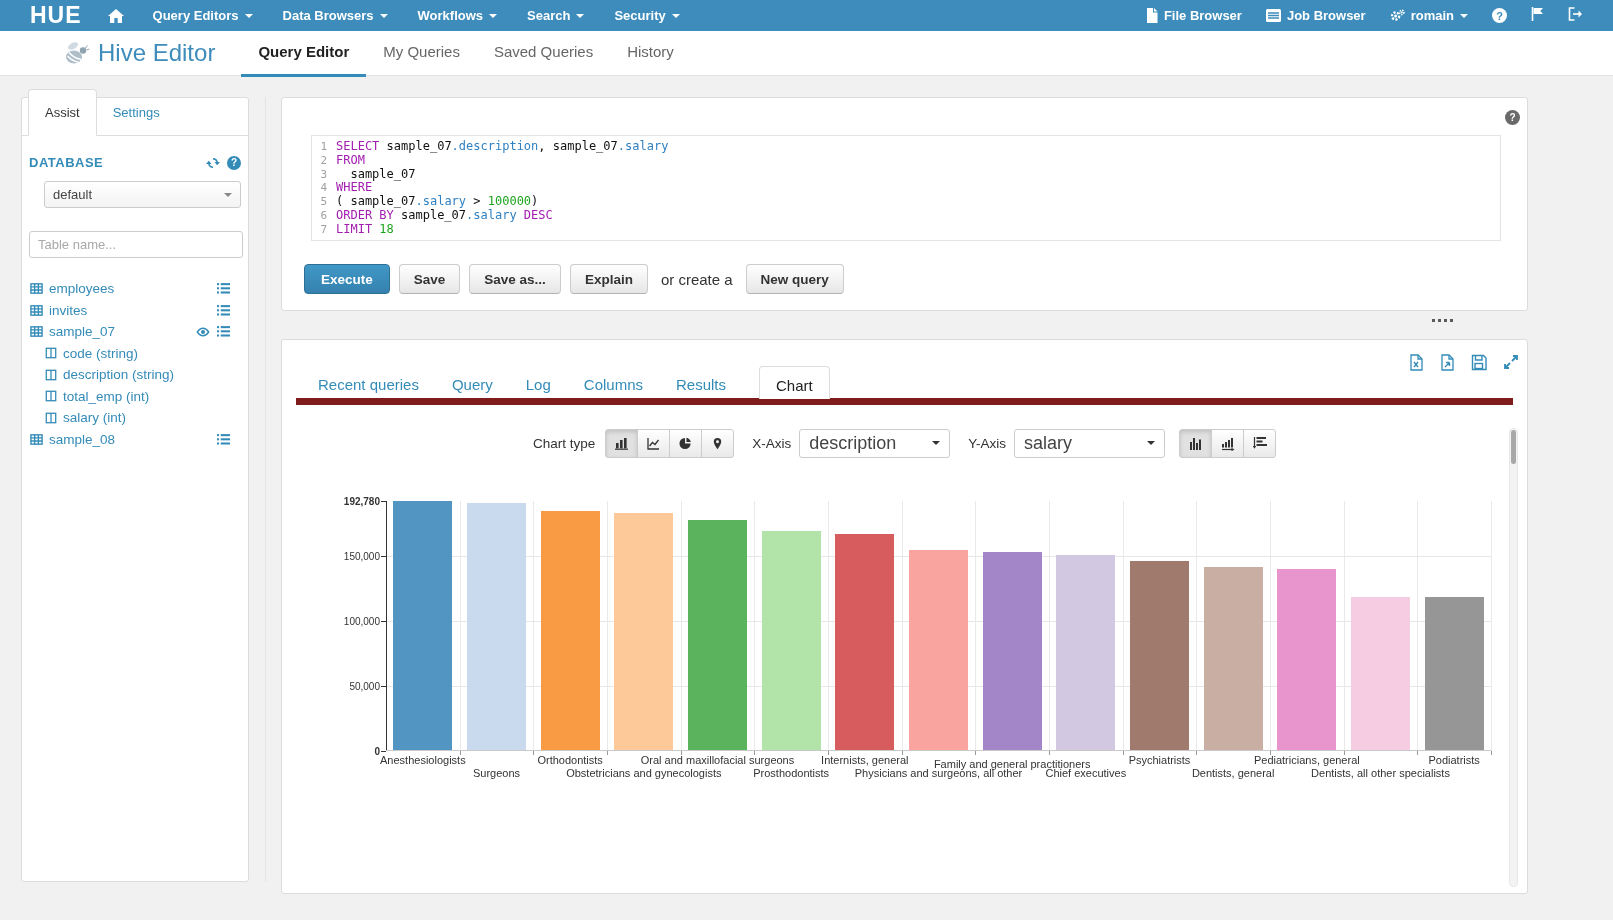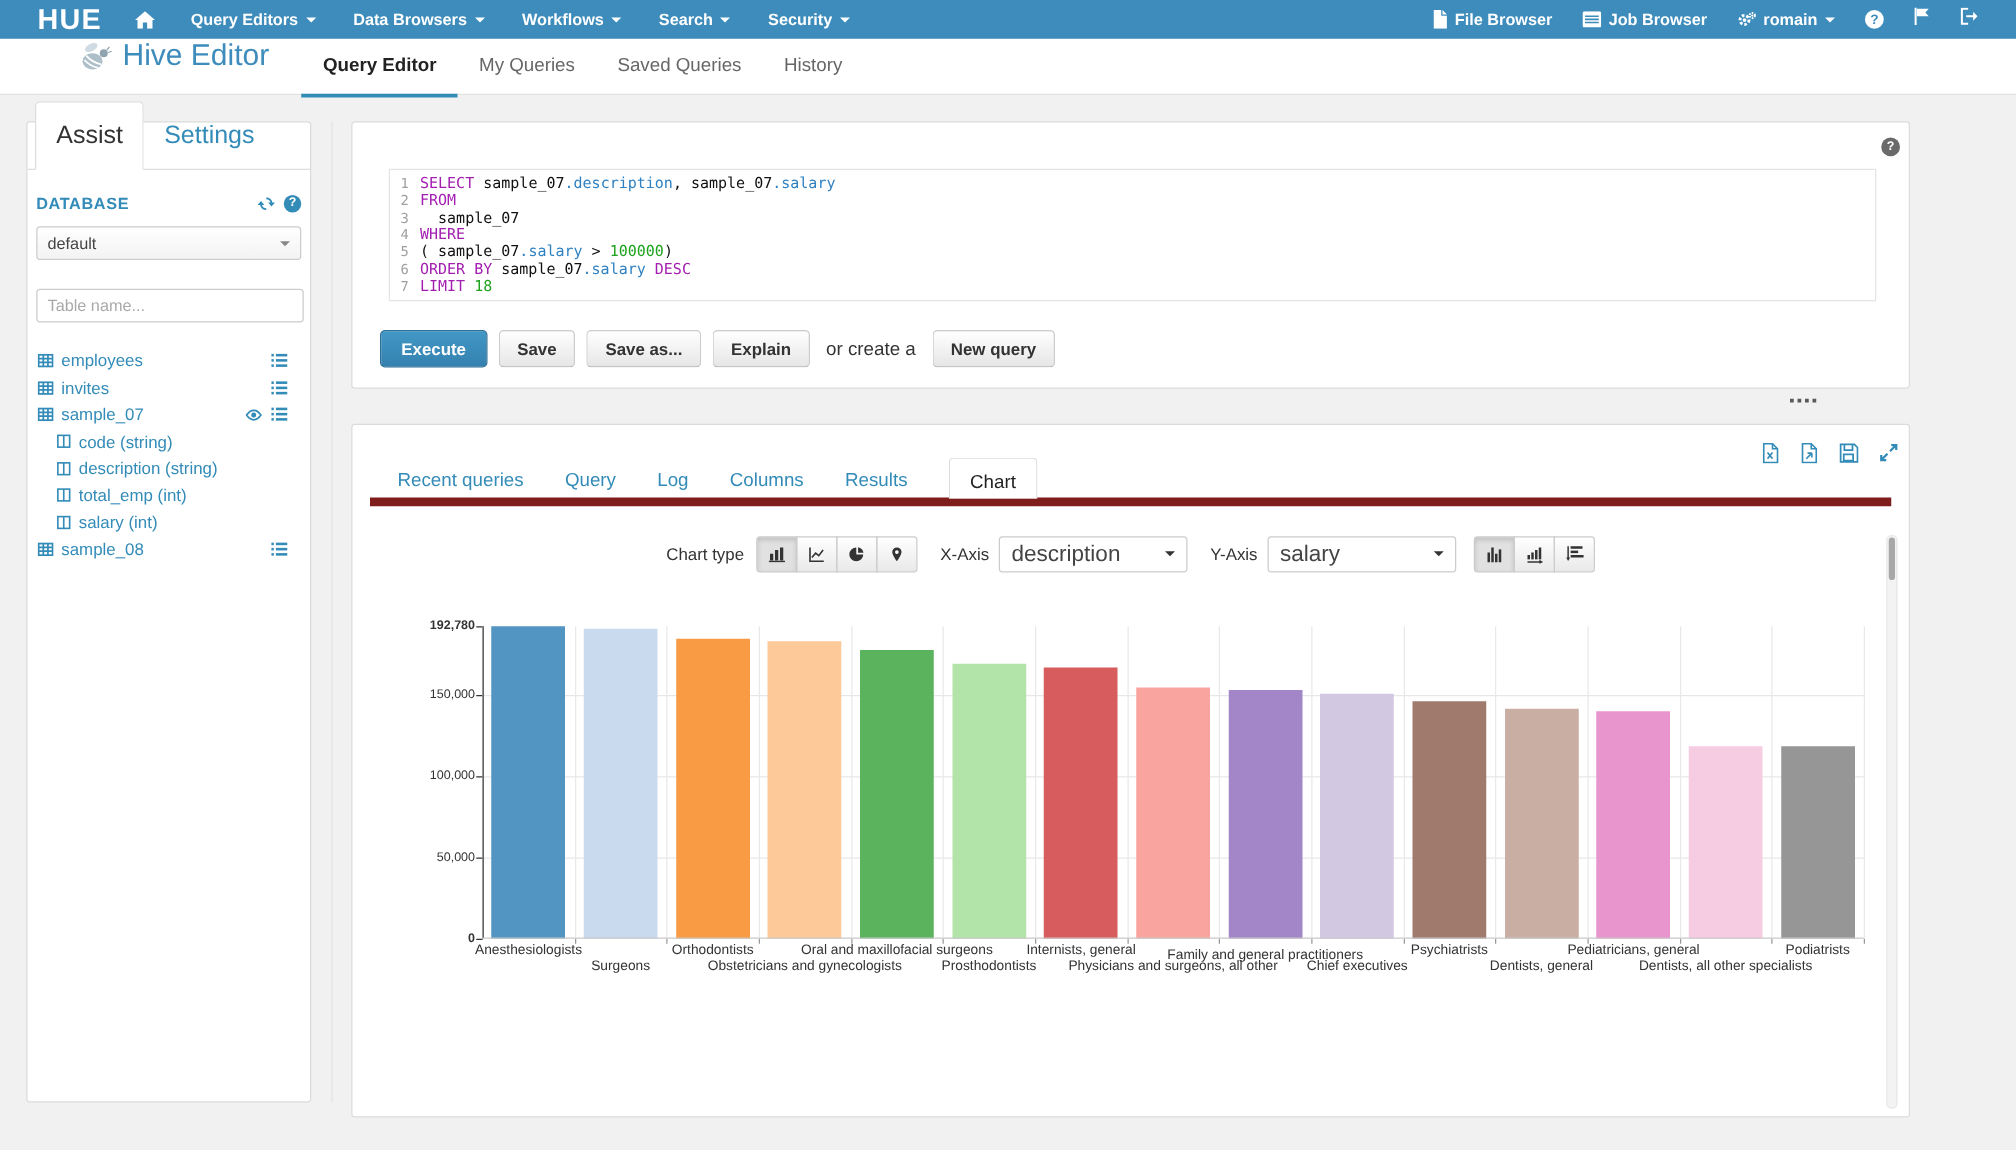--- a/index.html
+++ b/index.html
@@ -17,44 +17,44 @@
                font-size:13px; font-weight:700; }
   .caret { width:0; height:0; border:4px solid transparent; border-top-color:#fff; margin-top:4px; }
   .topbar-right { margin-left:auto; display:flex; align-items:center; gap:24px; margin-right:30px; }
   .topbar-right .txt-item { display:flex; align-items:center; gap:6px; color:#fff; font-size:13px; font-weight:700; }
   .help-badge { width:15px; height:15px; border-radius:50%; background:#fff; color:#3d8cbb;
                 font-size:11px; font-weight:700; display:grid; place-items:center; }
   .help-badge::after { content:"?"; }
 
   
   .subheader { position:absolute; top:31px; left:0; right:0; height:45px; background:#fff;
-               border-bottom:1px solid #e2e2e2; display:flex; align-items:flex-start; z-index:20; }
+               border-bottom:1px solid #e2e2e2; display:flex; align-items:center; z-index:20; }
   .app-brand { display:flex; align-items:center; gap:8px; margin-left:64px; }
   .app-title { color:#3e8cbc; font-size:24px; font-weight:400; }
   .sub-tabs { display:flex; margin-left:26px; }
   .sub-tab { padding:0 17px; line-height:44px; font-size:15px; color:#666; }
   .sub-tab.active { color:#222; font-weight:700; border-bottom:3px solid #338bb8; }
 
   
   .card { position:absolute; background:#fff; border:1px solid #dcdcdc; border-radius:3px; }
   .panel-divider { position:absolute; left:265px; top:97px; height:785px; width:1px; background:#e3e3e3; }
 
   
   .sidebar { left:21px; top:97px; width:228px; height:785px; }
   .side-tabs { display:flex; border-bottom:1px solid #ddd; padding:0 0 0 6px; height:38px; align-items:flex-end; }
-  .side-tab { font-size:20px; padding:15px 16px; color:#338bb8; }
+  .side-tab { font-size:13px; padding:15px 16px; color:#338bb8; }
   .side-tab.active { color:#333; background:#fff; border:1px solid #ddd; border-bottom:1px solid #fff;
                      border-radius:4px 4px 0 0; margin-bottom:-1px; }
   .db-row { display:flex; align-items:center; margin:19px 7px 0 7px; }
   .db-title { color:#338bb8; font-size:13px; font-weight:700; letter-spacing:.5px; }
   .db-row .spacer { flex:1; }
   .blue-badge { width:14px; height:14px; border-radius:50%; background:#338bb8; color:#fff;
                 font-size:10px; font-weight:700; display:grid; place-items:center; margin-left:7px; }
   .blue-badge::after { content:"?"; }
-  .side-select { margin:11px 7px 0 7px; height:27px; border:1px solid #ccc; border-radius:3px;
+  .side-select { margin:11px 7px 0 22px; height:27px; border:1px solid #ccc; border-radius:3px;
                  background:linear-gradient(#fff,#f3f3f3); display:flex; align-items:center;
                  padding:0 8px; font-size:13px; color:#444;justify-content:space-between; }
   .side-select .spacer { flex:1; }
   .dark-caret { width:0; height:0; border:4px solid transparent; border-top-color:#888; margin-top:4px; }
   .side-input { margin:23px 7px 0 7px; width:214px; height:27px; border:1px solid #ccc; border-radius:3px;
                 padding:0 8px; font-size:13px; color:#444; font-family:"Liberation Sans",sans-serif; }
   .side-input::placeholder { color:#a9a9a9; }
   .table-tree { margin-top:20px; }
   .tree-row { display:flex; align-items:center; height:21.5px; padding:0 18px 0 8px;
               color:#338bb8; font-size:13.5px; cursor:pointer; }

